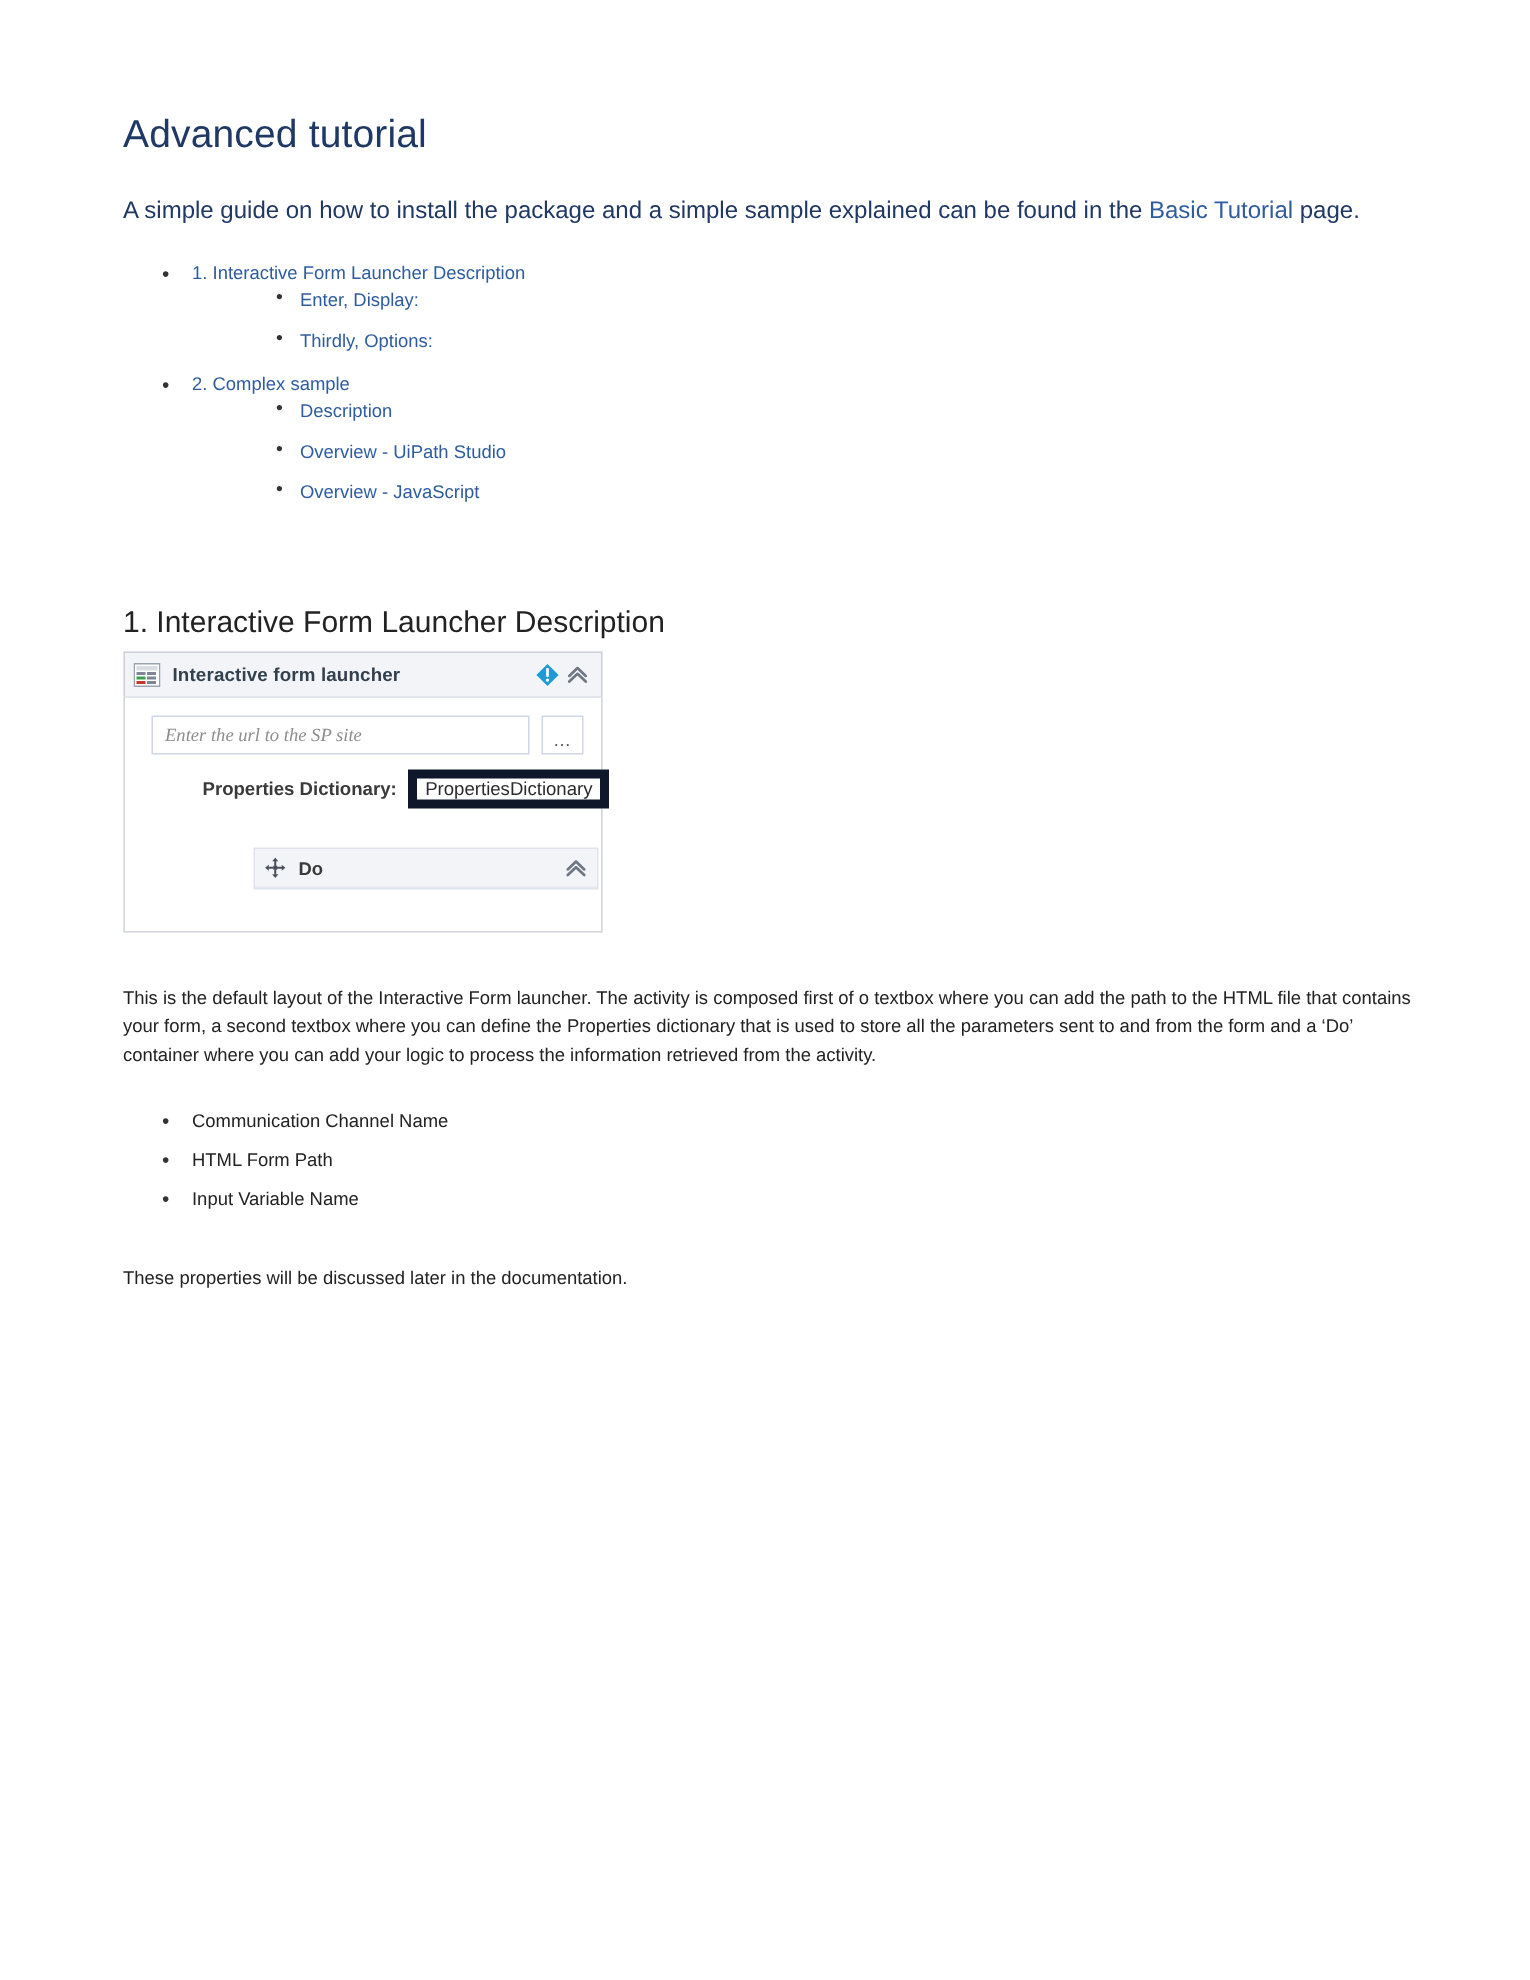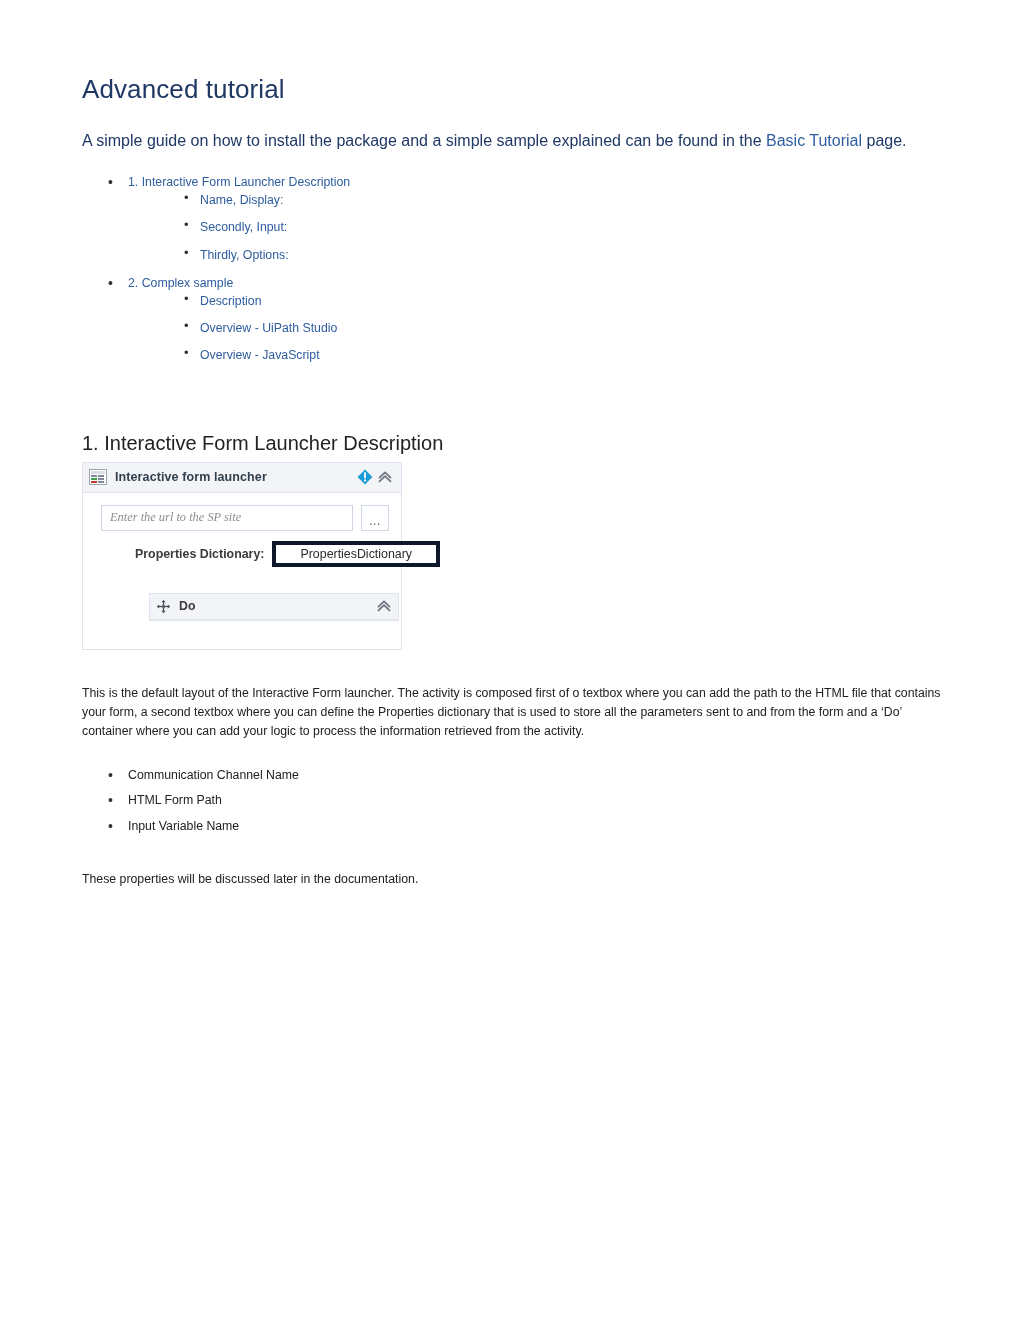--- a/index.html
+++ b/index.html
@@ -234,39 +234,40 @@
     font-size: 12.4px;
     font-weight: 700;
     color: #3a3a3a;
     margin-right: 8px;
     white-space: nowrap;
     padding-left: 40px;
   }
   .props-field {
     flex: 1 1 auto;
     height: 26px;
-    border: 4px solid #0f172a;
-    background: #ffffff;
-    display: flex;
-    align-items: center;
-    padding: 0 24px;
+    border: 6px solid #0f172a;
+    background: #ffffff;
+    display: flex;
+    align-items: center;
+    padding: 0 5px;
   }
   .props-field .val {
     font-size: 12.4px;
     color: #2b2b2b;
   }
 
   
   .do-wrap {
     margin: 26px 0 14px 56px;
     width: 250px;
   }
   .do-outer {
     border: 1px solid #dfe3ec;
     background: #ffffff;
+    margin-left: 20px;
   }
   .do-header {
     display: flex;
     align-items: center;
     height: 26px;
     background: #f2f4f8;
     border-bottom: 1px solid #e4e7f0;
     padding: 0 6px 0 6px;
   }
   .do-icon { width: 15px; height: 15px; margin-right: 8px; flex: 0 0 auto; }
@@ -304,24 +305,21 @@
 
     <h1 class="doc-title">Advanced tutorial</h1>
 
     <p class="intro"><span>A simple guide on how to install the package and a simple sample explained can be found in the </span><a class="inline-link" href="#">Basic Tutorial</a><span> page.</span></p>
 
     <ul class="toc">
       <li class="toc-l1">
         <a class="toc-link" href="#">1. Interactive Form Launcher Description</a>
         <ul class="toc-sub">
           <li>
-              <a class="toc-link" href="#">Name, Display:</a>
-            </li>
-          <li>
-              <a class="toc-link" href="#">Secondly, Input:</a>
+              <a class="toc-link" href="#">Enter, Display:</a>
             </li>
           <li>
               <a class="toc-link" href="#">Thirdly, Options:</a>
             </li>
         </ul>
       </li>
       <li class="toc-l1">
         <a class="toc-link" href="#">2. Complex sample</a>
         <ul class="toc-sub">
           <li>

